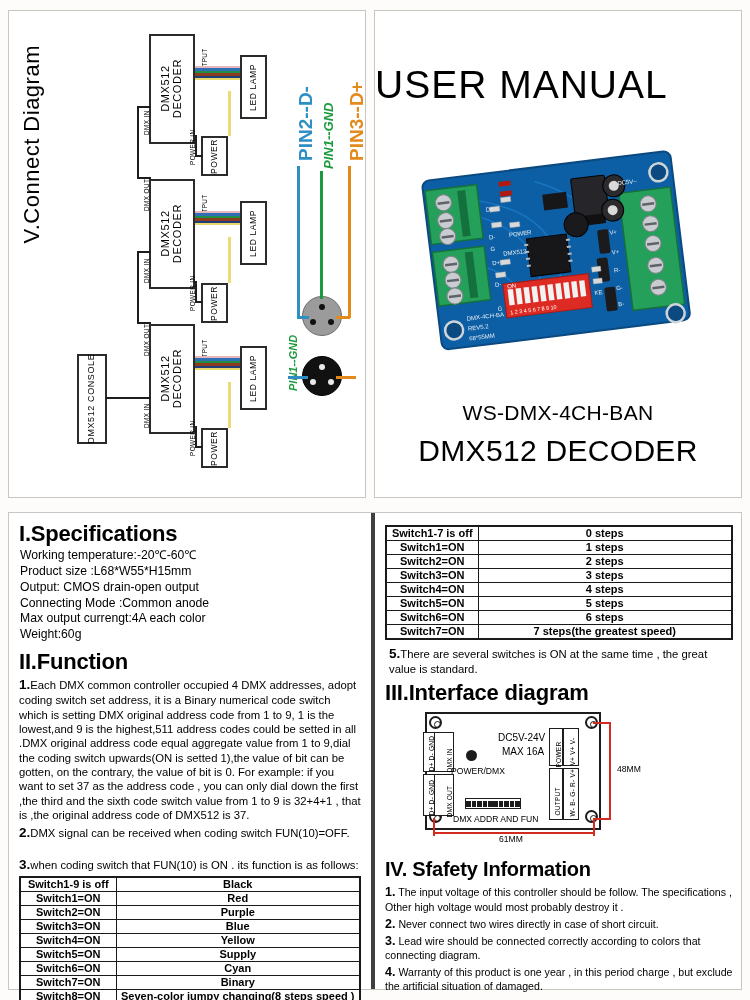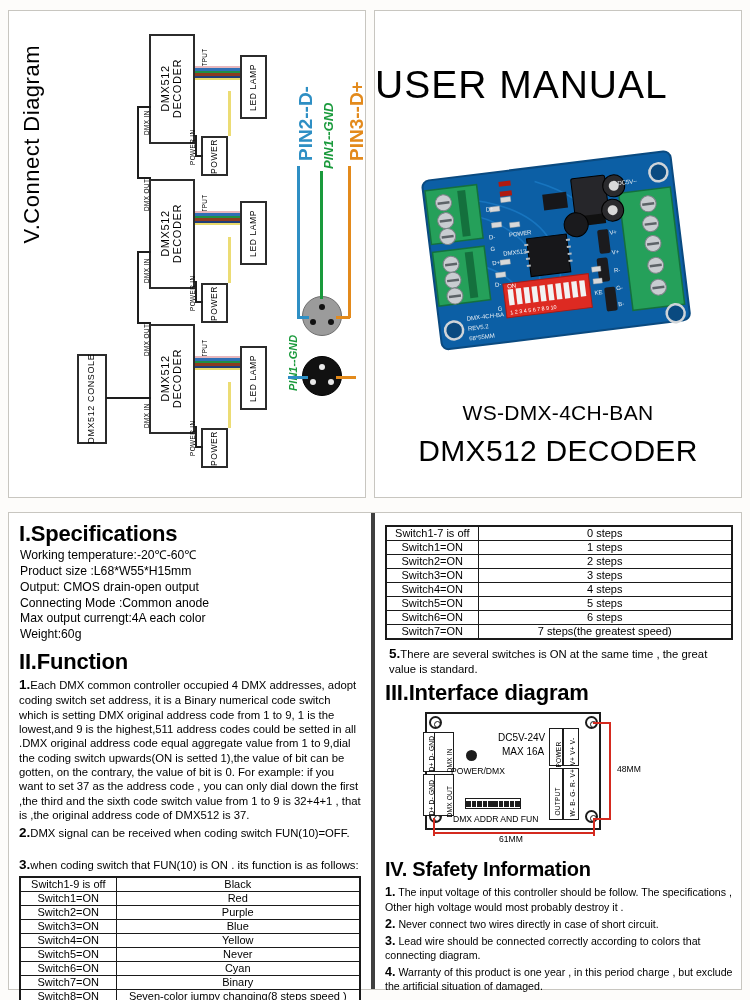--- a/index.html
+++ b/index.html
@@ -130,20 +130,21 @@
 
   .para { font-size:11.3px; line-height:1.27; margin:0; text-align:left; }
   .para b.num { font-size:13.5px; font-weight:bold; }
 
   table.t {
     border-collapse: collapse;
     width: 100%;
     font-size: 11px;
     border: 2px solid #1a1a1a;
     background:#fff;
+    font-weight:bold;
   }
   table.t td {
     border: 1px solid #1a1a1a;
     padding: 0px 3px;
     height: 13px;
     line-height: 13px;
     text-align:center;
     white-space:nowrap;
   }
   table.t td.k { width: 96px; }
@@ -484,21 +485,21 @@
           <tr>
               <td class="k">Switch3=ON</td>
               <td>Blue</td>
             </tr>
           <tr>
               <td class="k">Switch4=ON</td>
               <td>Yellow</td>
             </tr>
           <tr>
               <td class="k">Switch5=ON</td>
-              <td>Never</td>
+              <td>Supply</td>
             </tr>
           <tr>
               <td class="k">Switch6=ON</td>
               <td>Cyan</td>
             </tr>
           <tr>
               <td class="k">Switch7=ON</td>
               <td>Binary</td>
             </tr>
           <tr>

